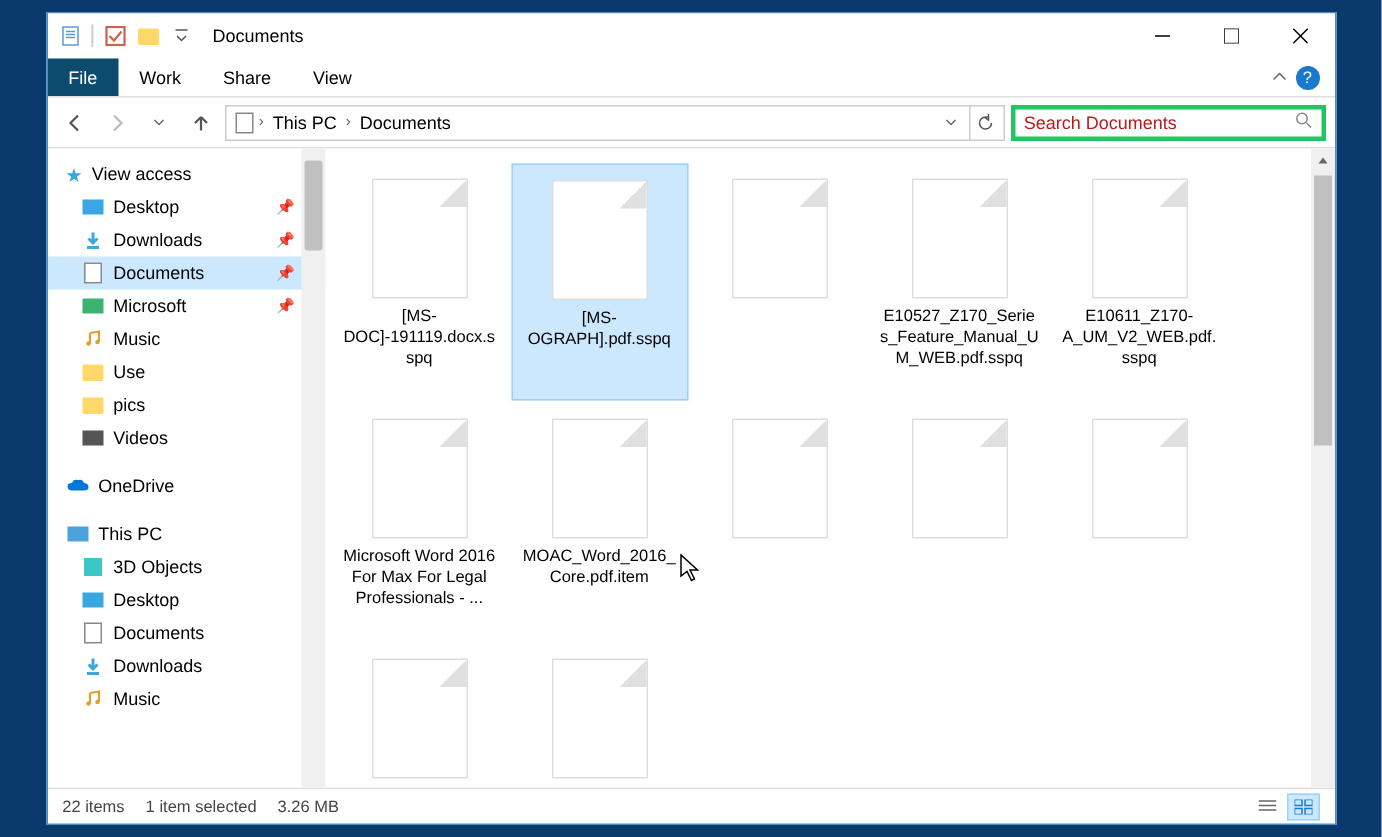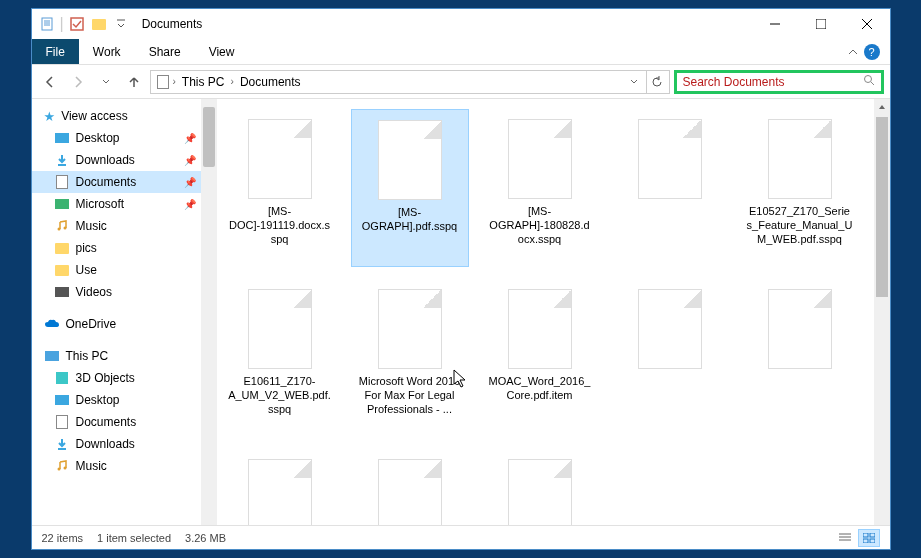--- a/index.html
+++ b/index.html
@@ -29,21 +29,21 @@
 .sidebar { width: 185px; background: #fff; overflow-y: auto; padding: 6px 0; position: relative; }
 .sidebar-scroll { position: absolute; right: 0; top: 0; bottom: 0; width: 16px; background: #f0f0f0; }
 .sidebar-thumb { position: absolute; right: 2px; top: 8px; width: 12px; height: 60px; background: #c0c0c0; border-radius: 2px; }
 .side-item { display: flex; align-items: center; height: 22px; padding-left: 22px; font-size: 12px; gap: 6px; position: relative; }
 .side-item.root { padding-left: 12px; }
 .side-item.active { background: #cce8ff; }
 .side-item .pin { margin-left: auto; margin-right: 20px; color: #888; font-size: 10px; }
 .side-icon { width: 16px; height: 16px; display: flex; align-items: center; justify-content: center; }
 .side-spacer { height: 10px; }
 .content { flex: 1; display: flex; position: relative; }
-.files { flex: 1; padding: 10px 4px; display: flex; flex-wrap: wrap; align-content: flex-start; gap: 12px; overflow: hidden; }
+.files { flex: 1; padding: 10px 4px; display: flex; flex-wrap: wrap; align-content: flex-start; gap: 2px; overflow: hidden; }
 .file-item { width: 118px; height: 158px; display: flex; flex-direction: column; align-items: center; padding: 4px; }
 .file-item.selected { background: #cce8ff; border: 1px solid #99d1ff; }
 .file-thumb { width: 64px; height: 80px; background: #fff; border: 1px solid #ddd; margin-top: 6px; position: relative; }
 .file-thumb::after { content: ''; position: absolute; top: 0; right: 0; width: 18px; height: 18px; background: linear-gradient(135deg, transparent 50%, #e0e0e0 50%); }
 .file-label { font-size: 11px; text-align: center; margin-top: 6px; line-height: 1.25; word-break: break-word; padding: 0 2px; }
 .content-scroll { width: 16px; background: #f0f0f0; position: relative; }
 .content-thumb { position: absolute; right: 2px; top: 18px; width: 12px; height: 180px; background: #c0c0c0; }
 .statusbar { height: 24px; border-top: 1px solid #e1e1e1; display: flex; align-items: center; padding: 0 10px; font-size: 11px; color: #444; gap: 14px; }
 .status-right { margin-left: auto; display: flex; gap: 2px; }
 .view-btn { width: 22px; height: 18px; border: 1px solid transparent; display: flex; align-items: center; justify-content: center; }
@@ -216,27 +216,27 @@
               <circle cx="3" cy="9" r="1.5" fill="#e0a030"></circle>
               <circle cx="9" cy="8" r="1.5" fill="#e0a030"></circle>
             </svg>
           </span>
           <span>Music</span>
         </div>
       <div class="side-item">
           <span class="side-icon">
             <div class="ic-folder"></div>
           </span>
+          <span>Use</span>
+        </div>
+      <div class="side-item">
+          <span class="side-icon">
+            <div class="ic-folder"></div>
+          </span>
           <span>pics</span>
-        </div>
-      <div class="side-item">
-          <span class="side-icon">
-            <div class="ic-folder"></div>
-          </span>
-          <span>Use</span>
         </div>
       <div class="side-item">
           <span class="side-icon">
             <div class="ic-vid"></div>
           </span>
           <span>Videos</span>
         </div>
       <div class="side-spacer"></div>
       <div class="side-item root">
           <span class="side-icon">
@@ -297,24 +297,20 @@
 
     <div class="content">
       <div class="files" id="files">
           <div class="file-item">
             <div class="file-thumb"></div>
             <div class="file-label">[MS-DOC]-191119.docx.sspq</div>
           </div>
           <div class="file-item selected">
             <div class="file-thumb"></div>
             <div class="file-label">[MS-OGRAPH].pdf.sspq</div>
-          </div>
-          <div class="file-item">
-            <div class="file-thumb"></div>
-            <div class="file-label">[MS-OGRAPH]-180828.docx.sspq</div>
           </div>
           <div class="file-item">
             <div class="file-thumb"></div>
           </div>
           <div class="file-item">
             <div class="file-thumb"></div>
             <div class="file-label">E10527_Z170_Series_Feature_Manual_UM_WEB.pdf.sspq</div>
           </div>
           <div class="file-item">
             <div class="file-thumb"></div>

